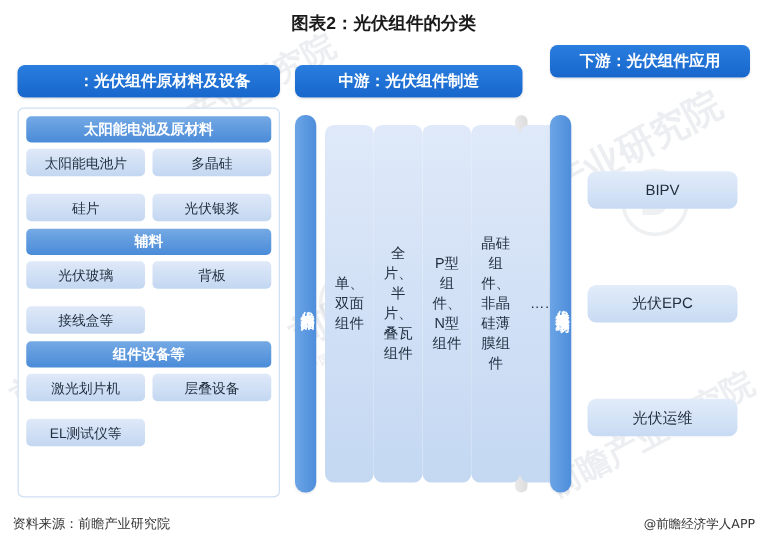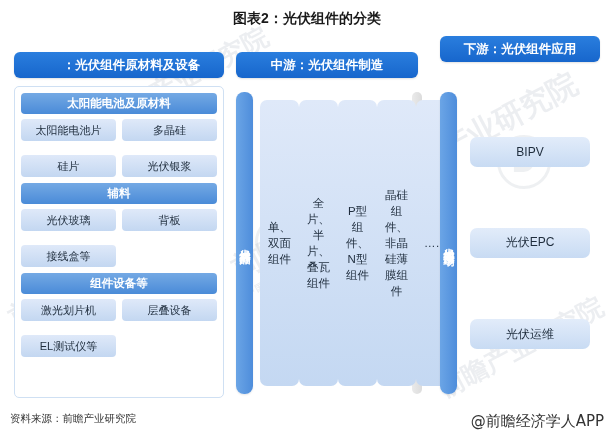--- a/index.html
+++ b/index.html
@@ -231,21 +231,21 @@
     left: 10px;
     top: 0;
     font-size: 10.5px;
     color: #333333;
     font-family: "DejaVu Sans", "Liberation Sans", sans-serif;
   }
   .footer .brand {
     position: absolute;
     right: 10px;
     top: 0;
-    font-size: 15px;
+    font-size: 10px;
     color: #333333;
     font-family: "DejaVu Sans", "Liberation Sans", sans-serif;
   }
 </style>
 </head>
 <body>
 
 <div class="wm wm-a">
   <span>前瞻产业研究院</span>
   <div class="wm-sub">中国产业咨询领跑者</div>

